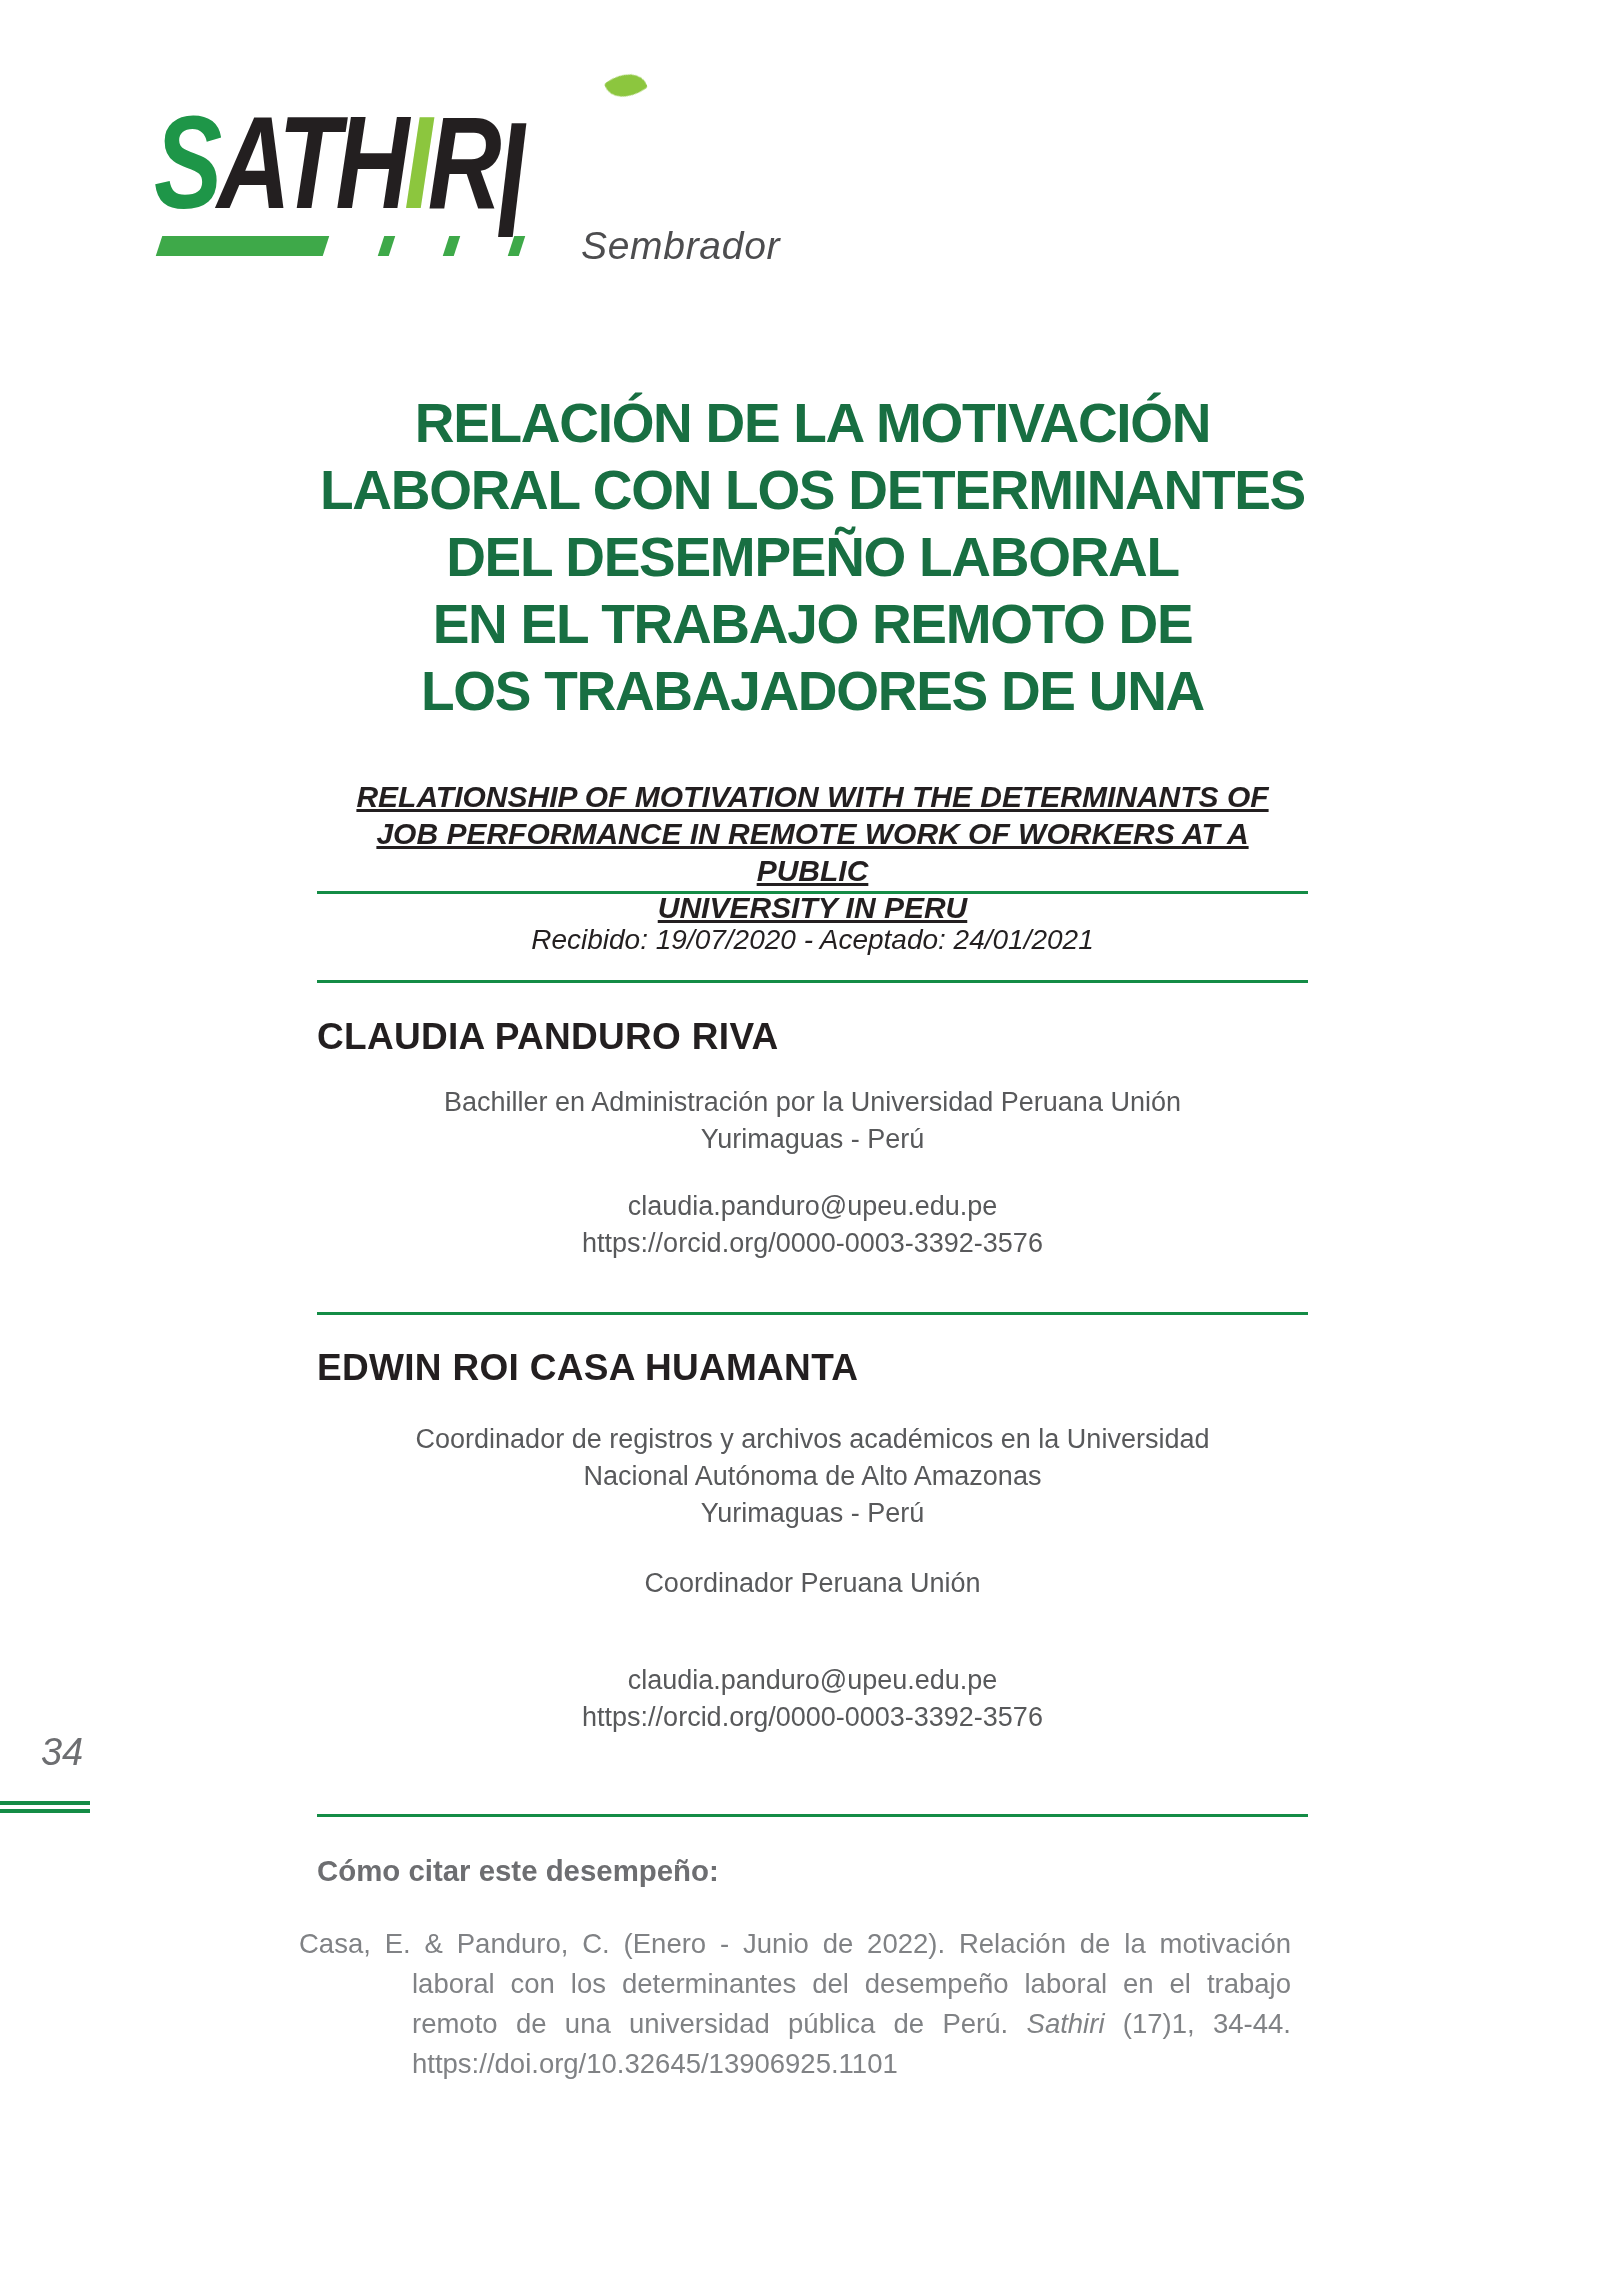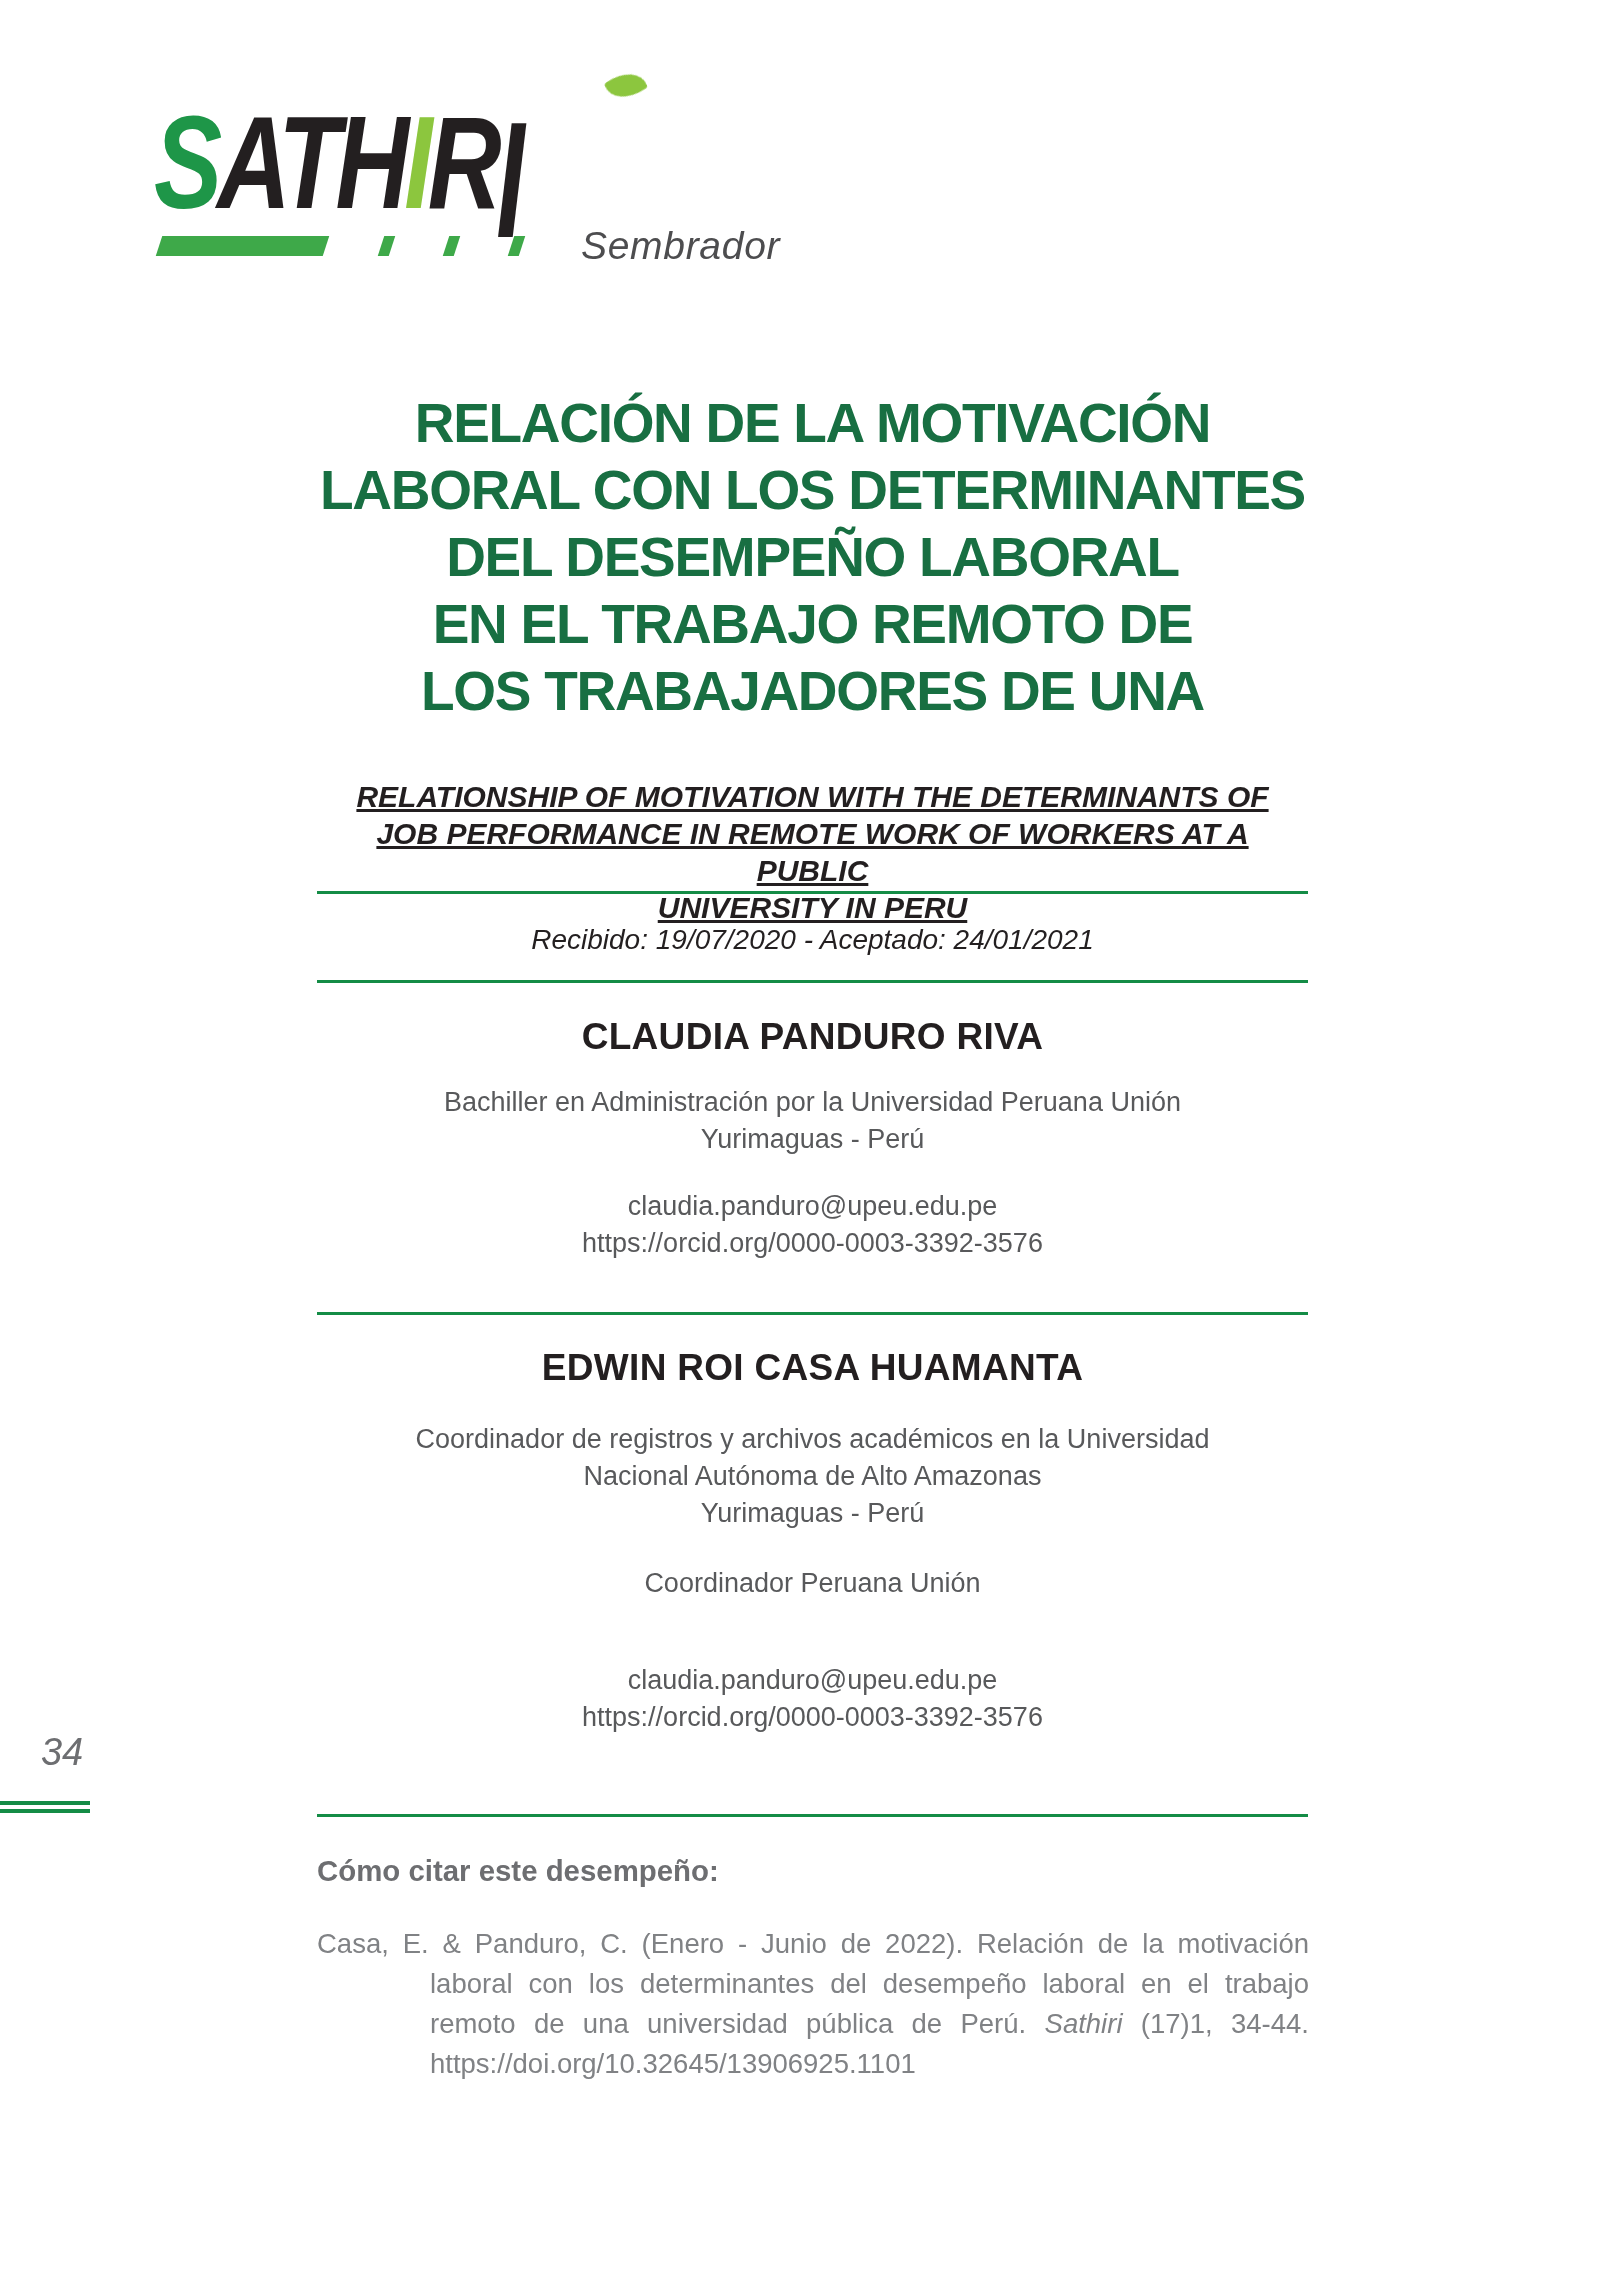--- a/index.html
+++ b/index.html
@@ -69,21 +69,21 @@
   .rule-2 { top: 980px; }
   .rule-3 { top: 1312px; }
   .rule-4 { top: 1814px; }
   .dates {
     position: absolute; left: 317px; top: 924px; width: 991px;
     text-align: center; color: #231f20;
     font-weight: normal; font-style: italic; font-size: 28px;
   }
   .author-name {
     position: absolute; left: 317px; width: 991px;
-    text-align: center; color: #231f20;
+    text-align: left; color: #231f20;
     font-weight: bold; font-size: 37px; letter-spacing: 0.3px;
   }
   .a1-name { top: 1016px; }
   .a2-name { top: 1347px; }
   .detail-block {
     position: absolute; left: 317px; width: 991px;
     text-align: center; color: #58595b;
     font-size: 27px; line-height: 37px;
   }
   .a1-aff     { top: 1084px; }
@@ -100,21 +100,21 @@
   .pn-line { position: absolute; left: 0; width: 90px; height: 3.9px; background: #148c46; }
   .pn-line-1 { top: 1801px; }
   .pn-line-2 { top: 1809px; }
 
   
   .cite-heading {
     position: absolute; left: 317px; top: 1854px; width: 991px;
     color: #6d6e71; font-weight: bold; font-size: 29.4px;
   }
   .cite-text {
-    position: absolute; left: 317px; top: 1896px;
+    position: absolute; left: 299px; top: 1896px;
     width: 879px; padding-left: 113px; text-indent: -113px;
     text-align: justify;
     color: #808285; font-size: 27.5px; line-height: 40px;
   }
   .cite-italic { font-style: italic; }
 </style>
 </head>
 <body>
 
 <div class="page">

